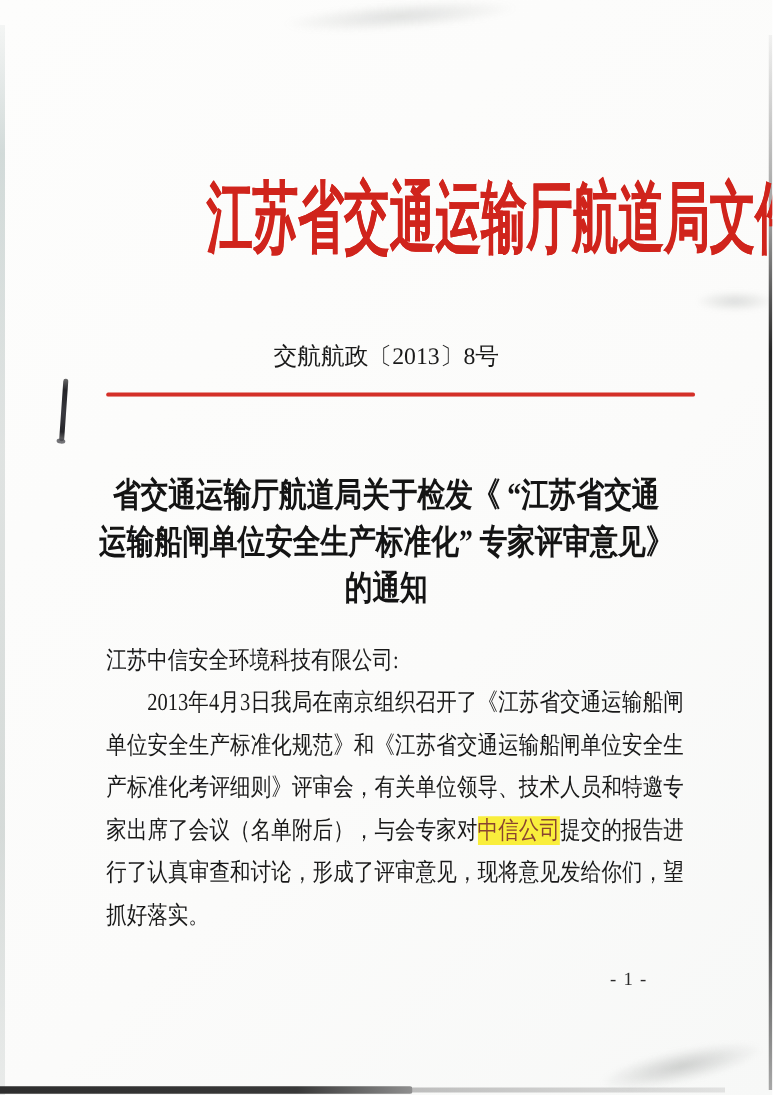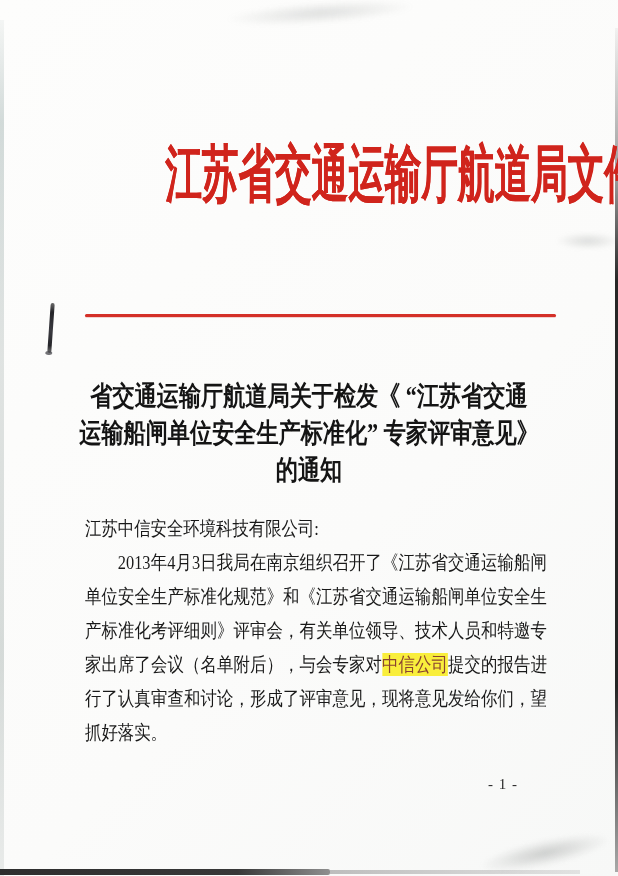--- a/index.html
+++ b/index.html
@@ -142,20 +142,21 @@
 
   <div class="smudge smudge-top"></div>
   <div class="smudge smudge-right-band"></div>
   <div class="edge-left"></div>
   <div class="edge-right"></div>
 
   <div class="red-title-wrap">
     <span class="red-title">江苏省交通运输厅航道局文件</span>
   </div>
 
+  <div class="doc-number">交航航政〔2013〕8号</div>
 
   <div class="red-rule"></div>
   <div class="pen-mark"></div>
 
   <div class="subject">
     <div>省交通运输厅航道局关于检发《 “江苏省交通</div>
     <div>运输船闸单位安全生产标准化” 专家评审意见》</div>
     <div>的通知</div>
   </div>
 

